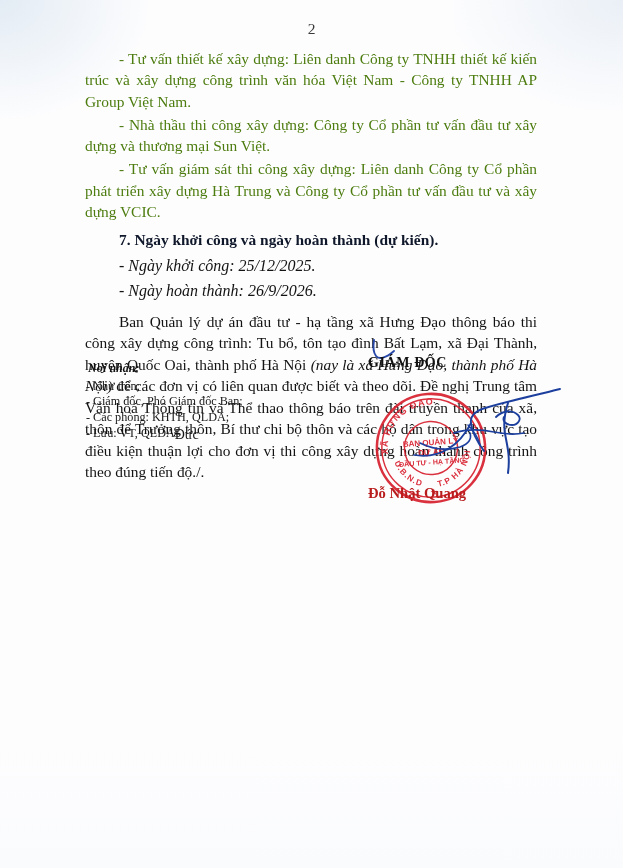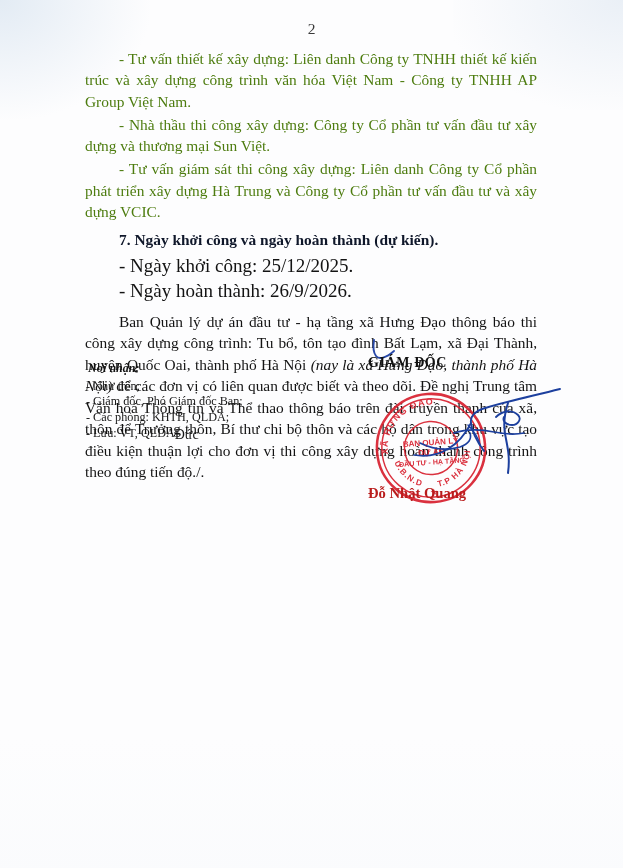--- a/index.html
+++ b/index.html
@@ -69,24 +69,25 @@
     margin: 7px 0 4px 0;
     font-size: 15.4px;
     line-height: 21.3px;
     font-weight: bold;
     text-indent: 34px;
     color: #0f172a;
   }
 
   p.dateline {
     margin: 0 0 3px 0;
-    font-size: 19px;
+    font-size: 16px;
     line-height: 22.5px;
     text-indent: 34px;
     color: #131313;
+    font-style: italic;
   }
 
   p.final {
     margin: 8px 0 0 0;
     font-size: 15.4px;
     line-height: 21.5px;
     text-align: justify;
     text-indent: 34px;
     color: #131313;
   }

